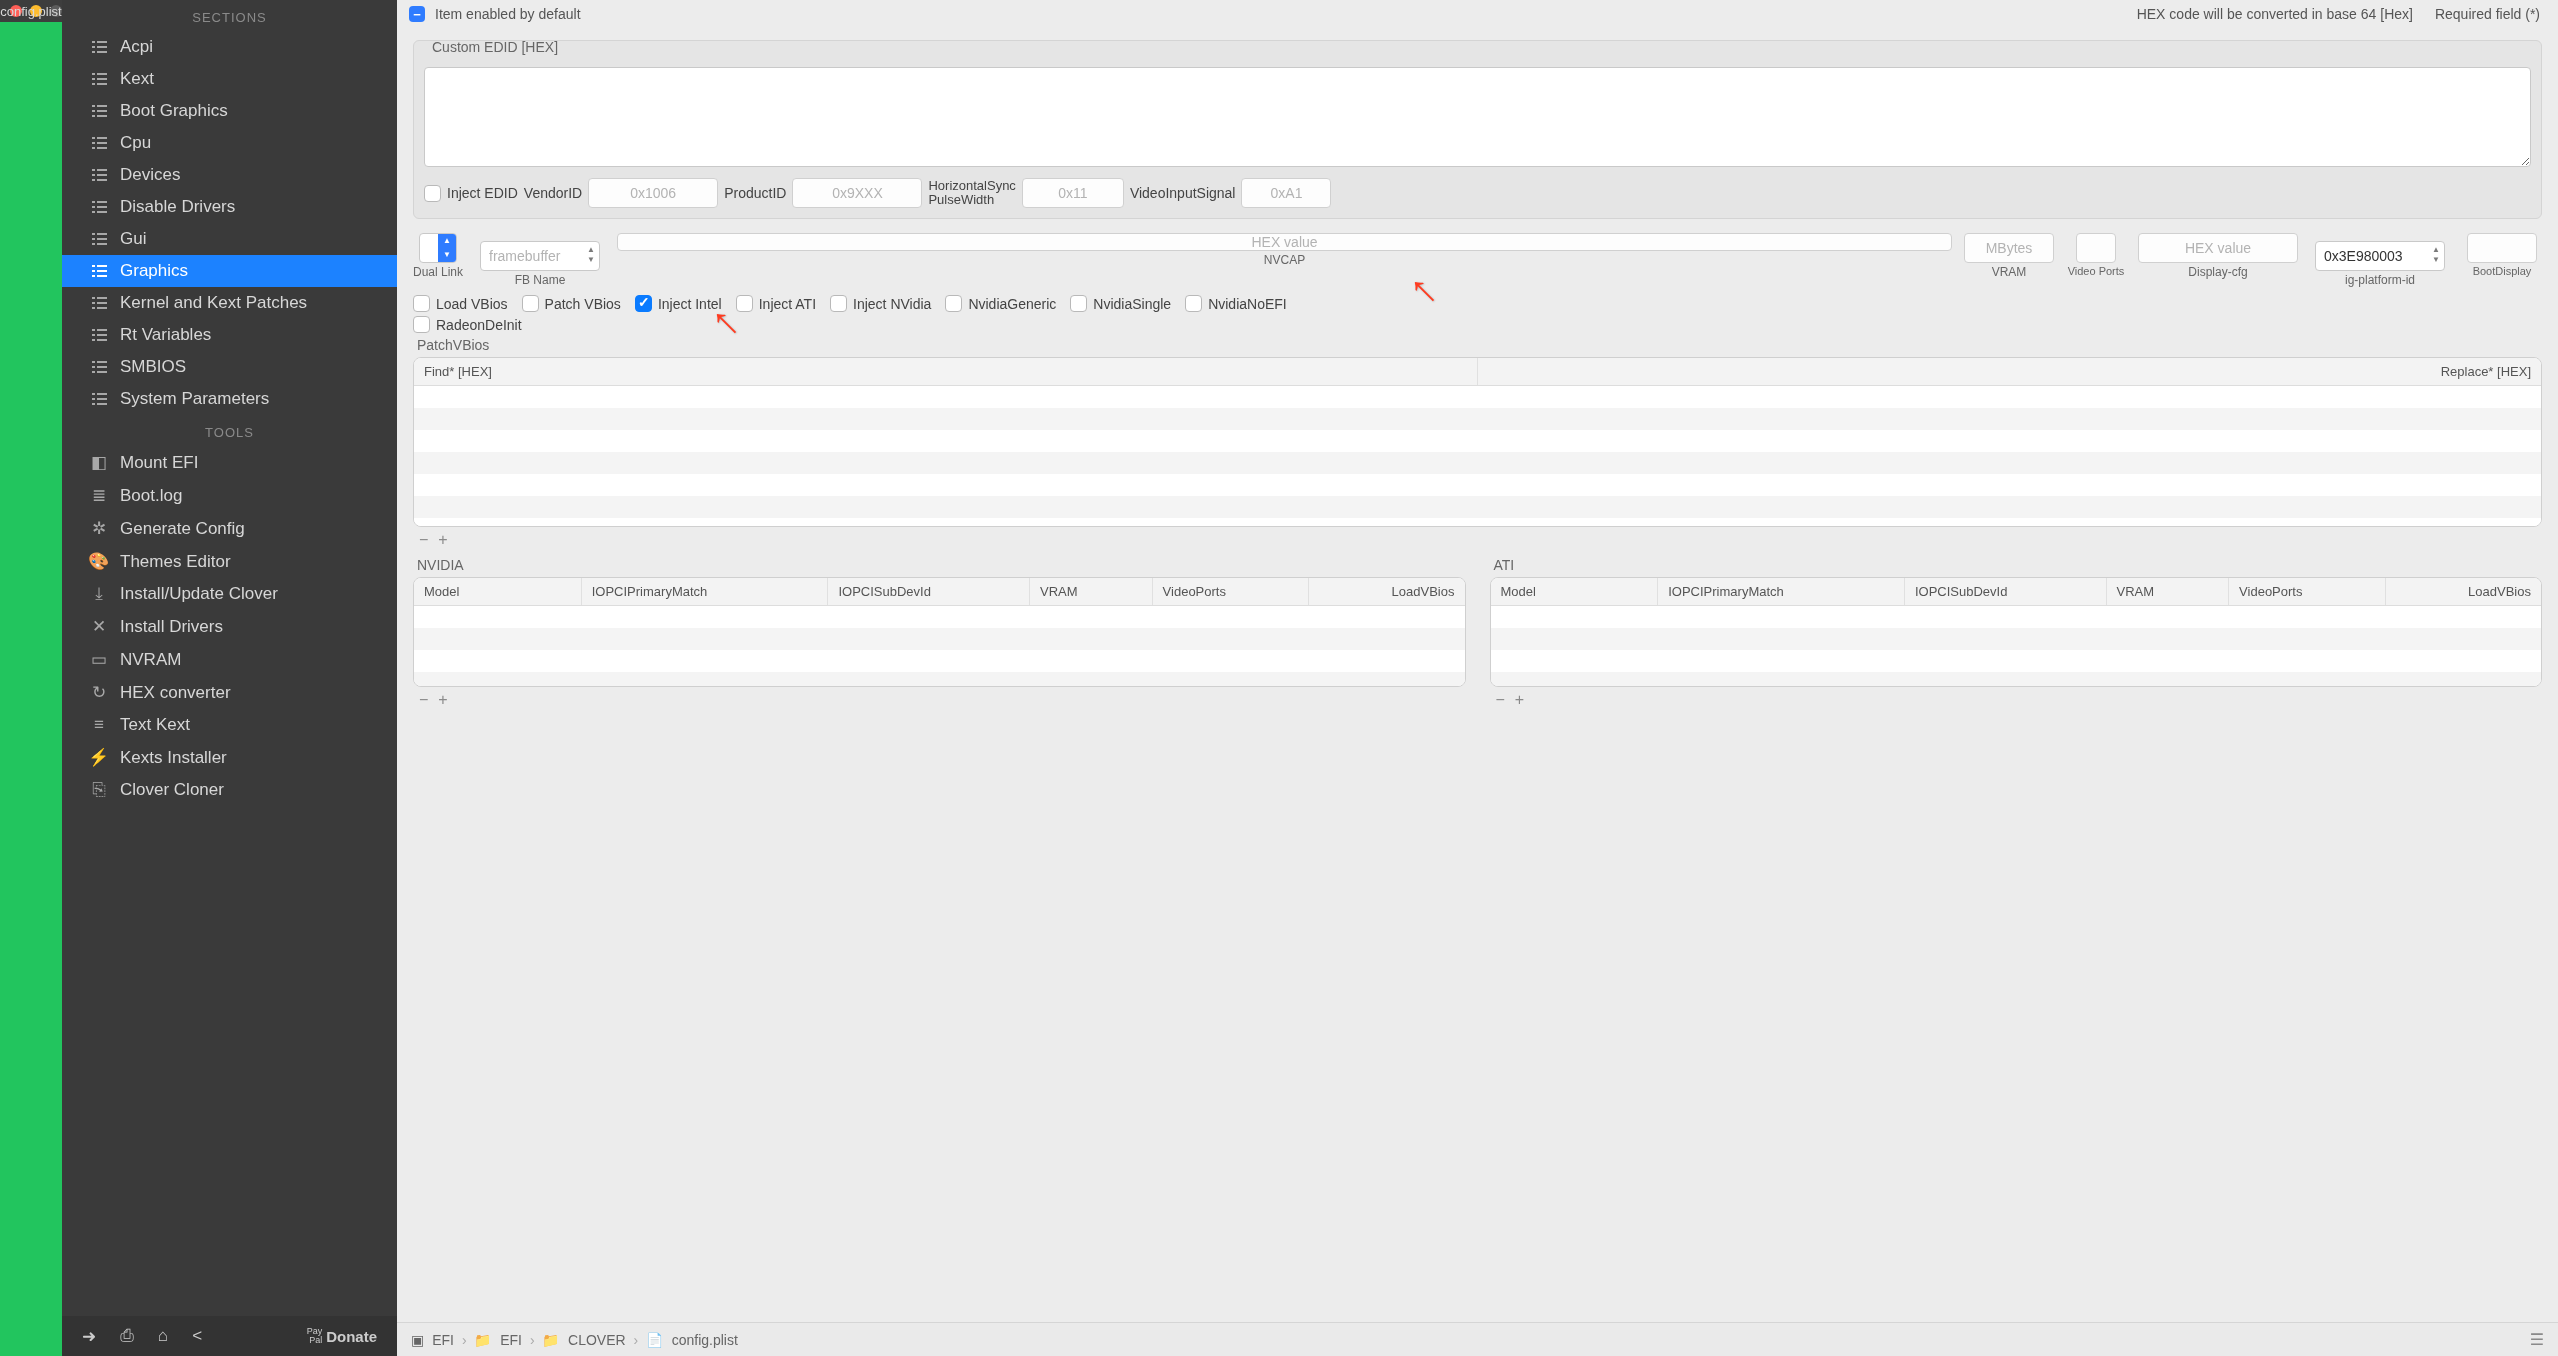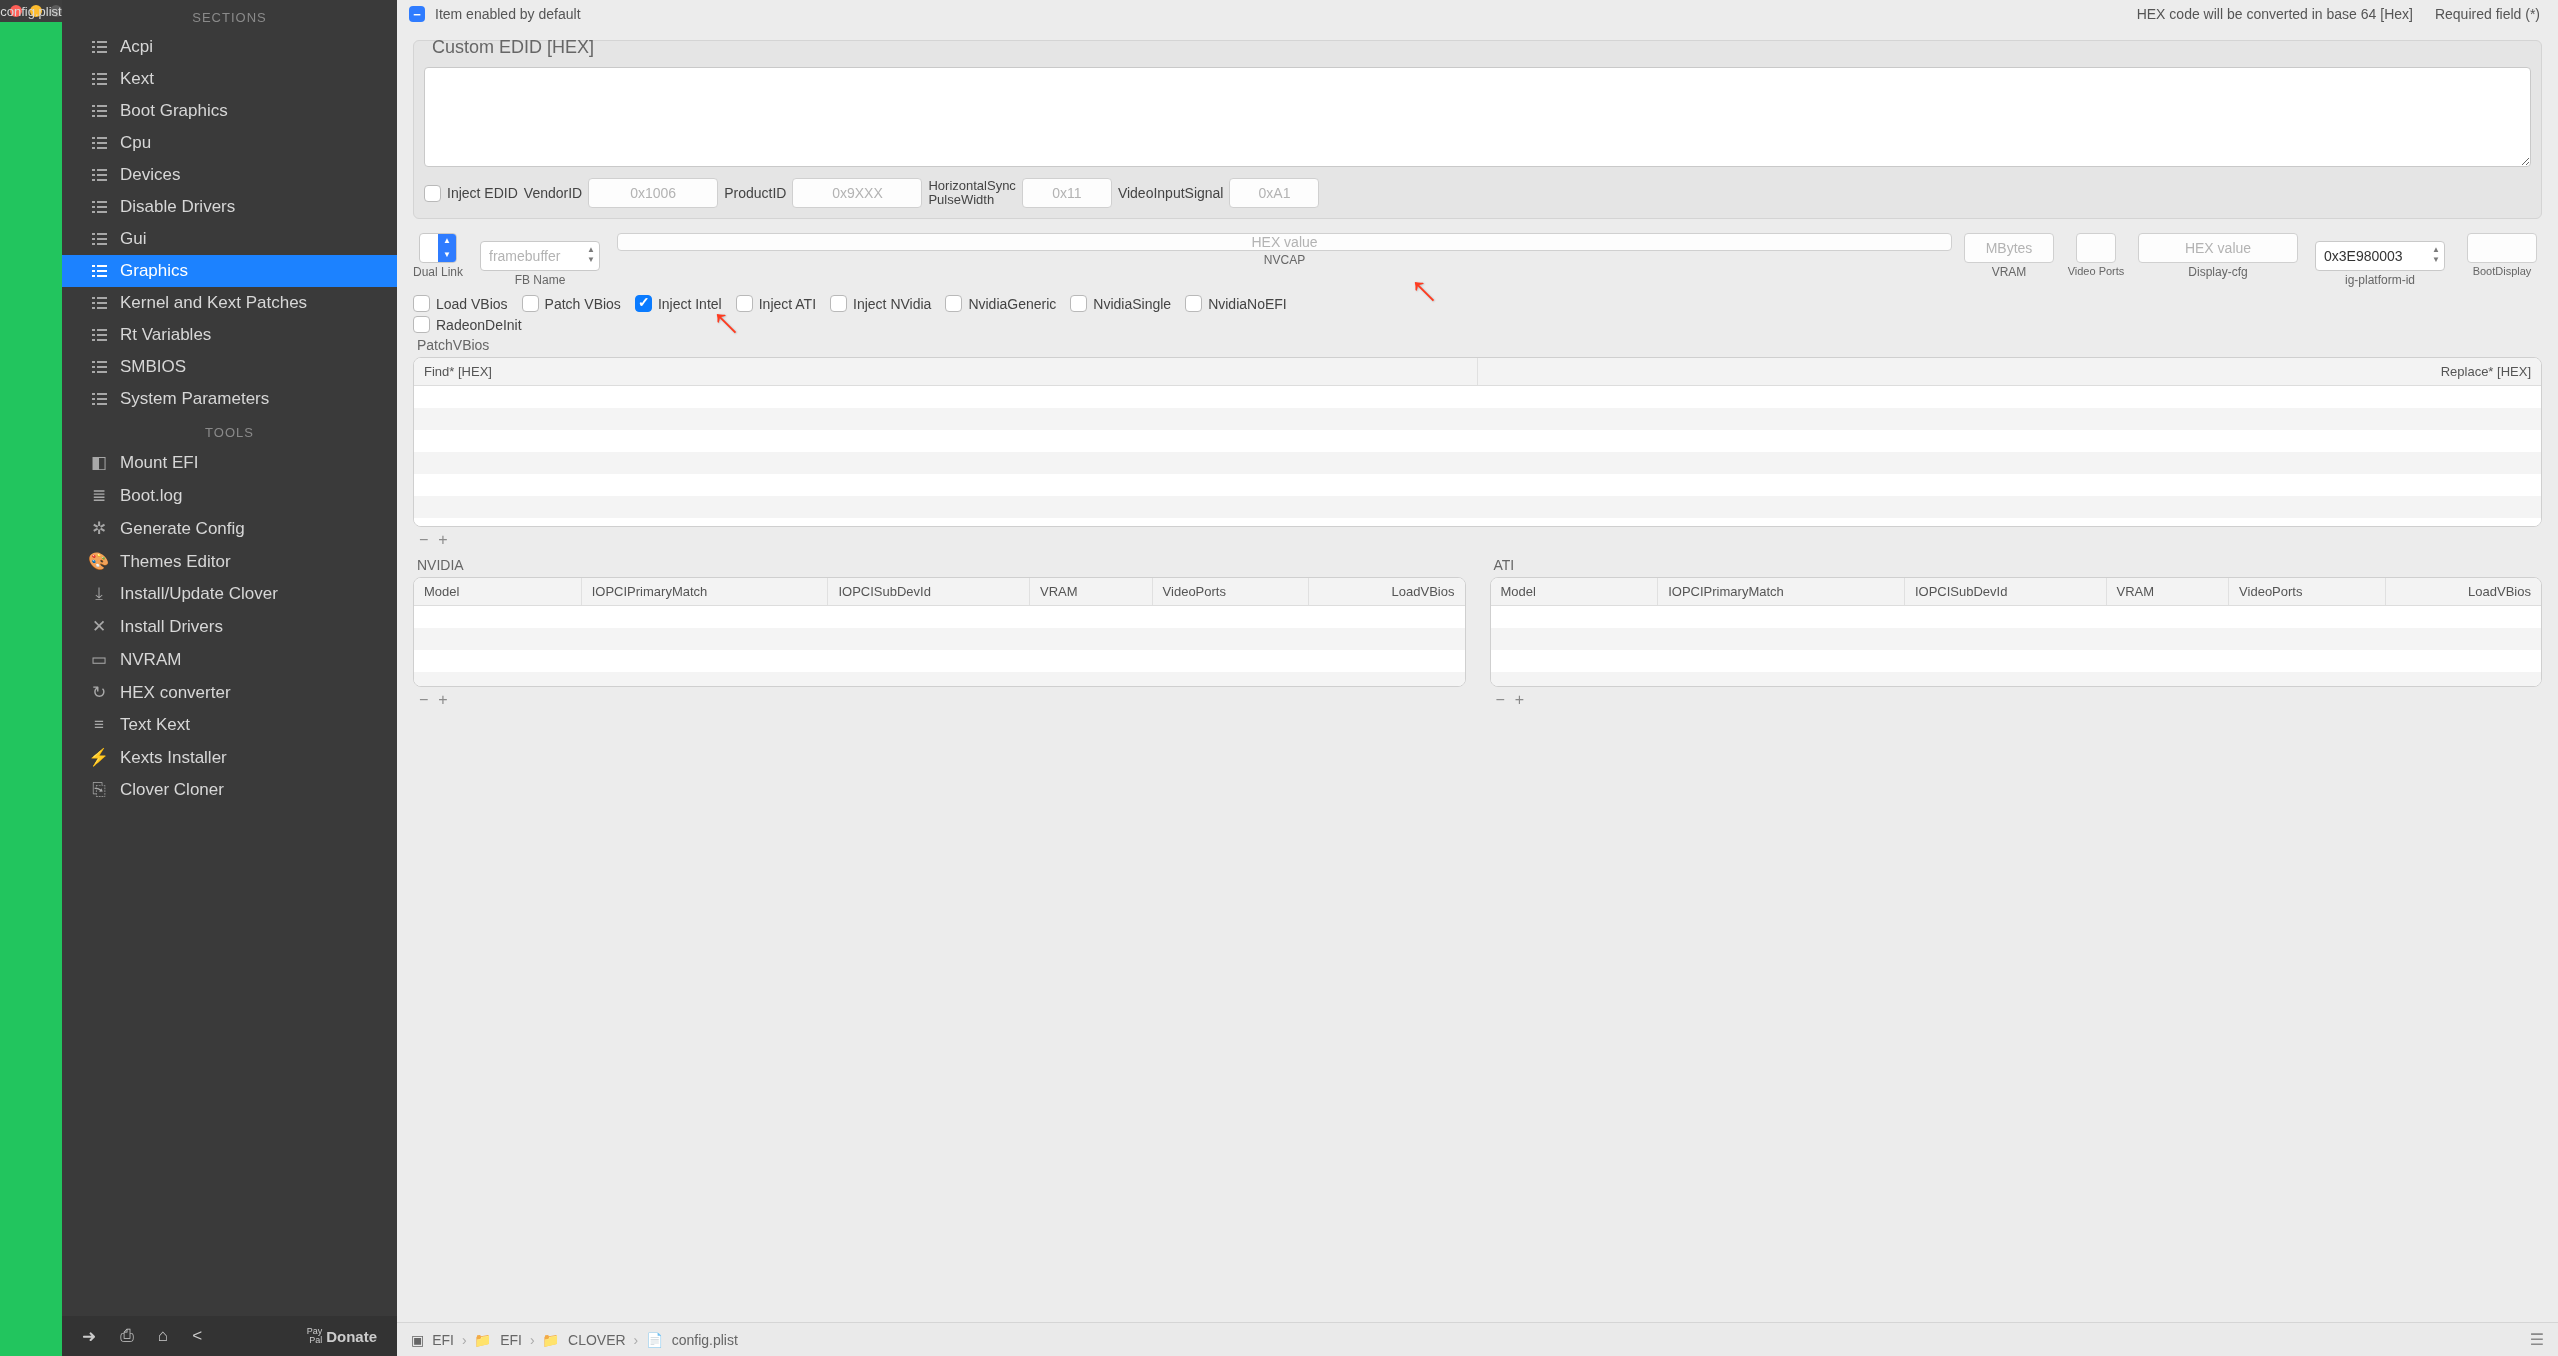--- a/index.html
+++ b/index.html
@@ -43,21 +43,21 @@
   
   .main { flex:1; display:flex; flex-direction:column; background:#ececec; min-width:0; }
   .topbar { height:28px; display:flex; align-items:center; padding:0 18px 0 12px; gap:10px; font-size:14px; color:#555; }
   .topbar .chk { width:16px;height:16px;border-radius:4px;background:#2f7cff;display:flex;align-items:center;justify-content:center;color:white;font-size:13px;font-weight:bold; }
   .topbar .right { margin-left:auto; display:flex; gap:22px; }
 
   .content { flex:1; overflow:auto; padding:12px 16px 8px 16px; }
 
   .group { border:1px solid #d4d4d4; border-radius:6px; padding:18px 10px 10px 10px; position:relative; margin-bottom:8px; background:#e5e5e5; }
   .group > .legend { position:absolute; top:-1px; left:12px; transform:translateY(-50%); background:#ececec; padding:0 4px; background:transparent; top:8px; font-size:13px; color:#666; }
-  .group > .legend { position:absolute; top:6px; left:14px; font-size:18px; color:#666; }
+  .group > .legend { position:absolute; top:6px; left:14px; font-size:14px; color:#666; }
 
   .textarea { width:100%; height:100px; border:1px solid #c9c9c9; border-radius:4px; background:#fff; padding:6px; }
 
   .row { display:flex; align-items:center; flex-wrap:wrap; gap:8px 6px; padding:8px 0 0; font-size:14px; color:#444; }
   .lbl { white-space:nowrap; }
   .inp { border:1px solid #d0d0d0; border-radius:4px; background:#fdfdfd; height:30px; padding:0 8px; font-size:14px; color:#555; }
   .inp::placeholder { color:#b3b3b3; text-align:center; }
 
   .cb { appearance:none; width:17px; height:17px; border:1px solid #b9b9b9; border-radius:4px; background:#fff; position:relative; }
   .cb:checked { background:#0a7bff; border-color:#0a7bff; }
@@ -284,21 +284,21 @@
           <div class="row">
             <span class="cbwrap">
                 <input type="checkbox" class="cb" style="">
                 <span class="lbl">Inject EDID</span>
               </span>
             <span class="lbl">VendorID</span>
             <input class="inp med-inp" placeholder="0x1006" style="">
             <span class="lbl">ProductID</span>
             <input class="inp med-inp" placeholder="0x9XXX" style="">
             <span class="lbl" style="line-height:14px;font-size:13px"><span>HorizontalSync</span><br><span>PulseWidth</span></span>
-            <input class="inp small-inp" style="width: 90px;" placeholder="0x11">
+            <input class="inp small-inp" style="width: 102px;" placeholder="0x11">
             <span class="lbl">VideoInputSignal</span>
             <input class="inp small-inp" style="width: 90px;" placeholder="0xA1">
           </div>
         </div>
 
         <div class="sub-row" style="align-items:flex-start">
           <div class="col">
             <div class="step-box">
               <span class="val"></span>
               <span class="btns">

